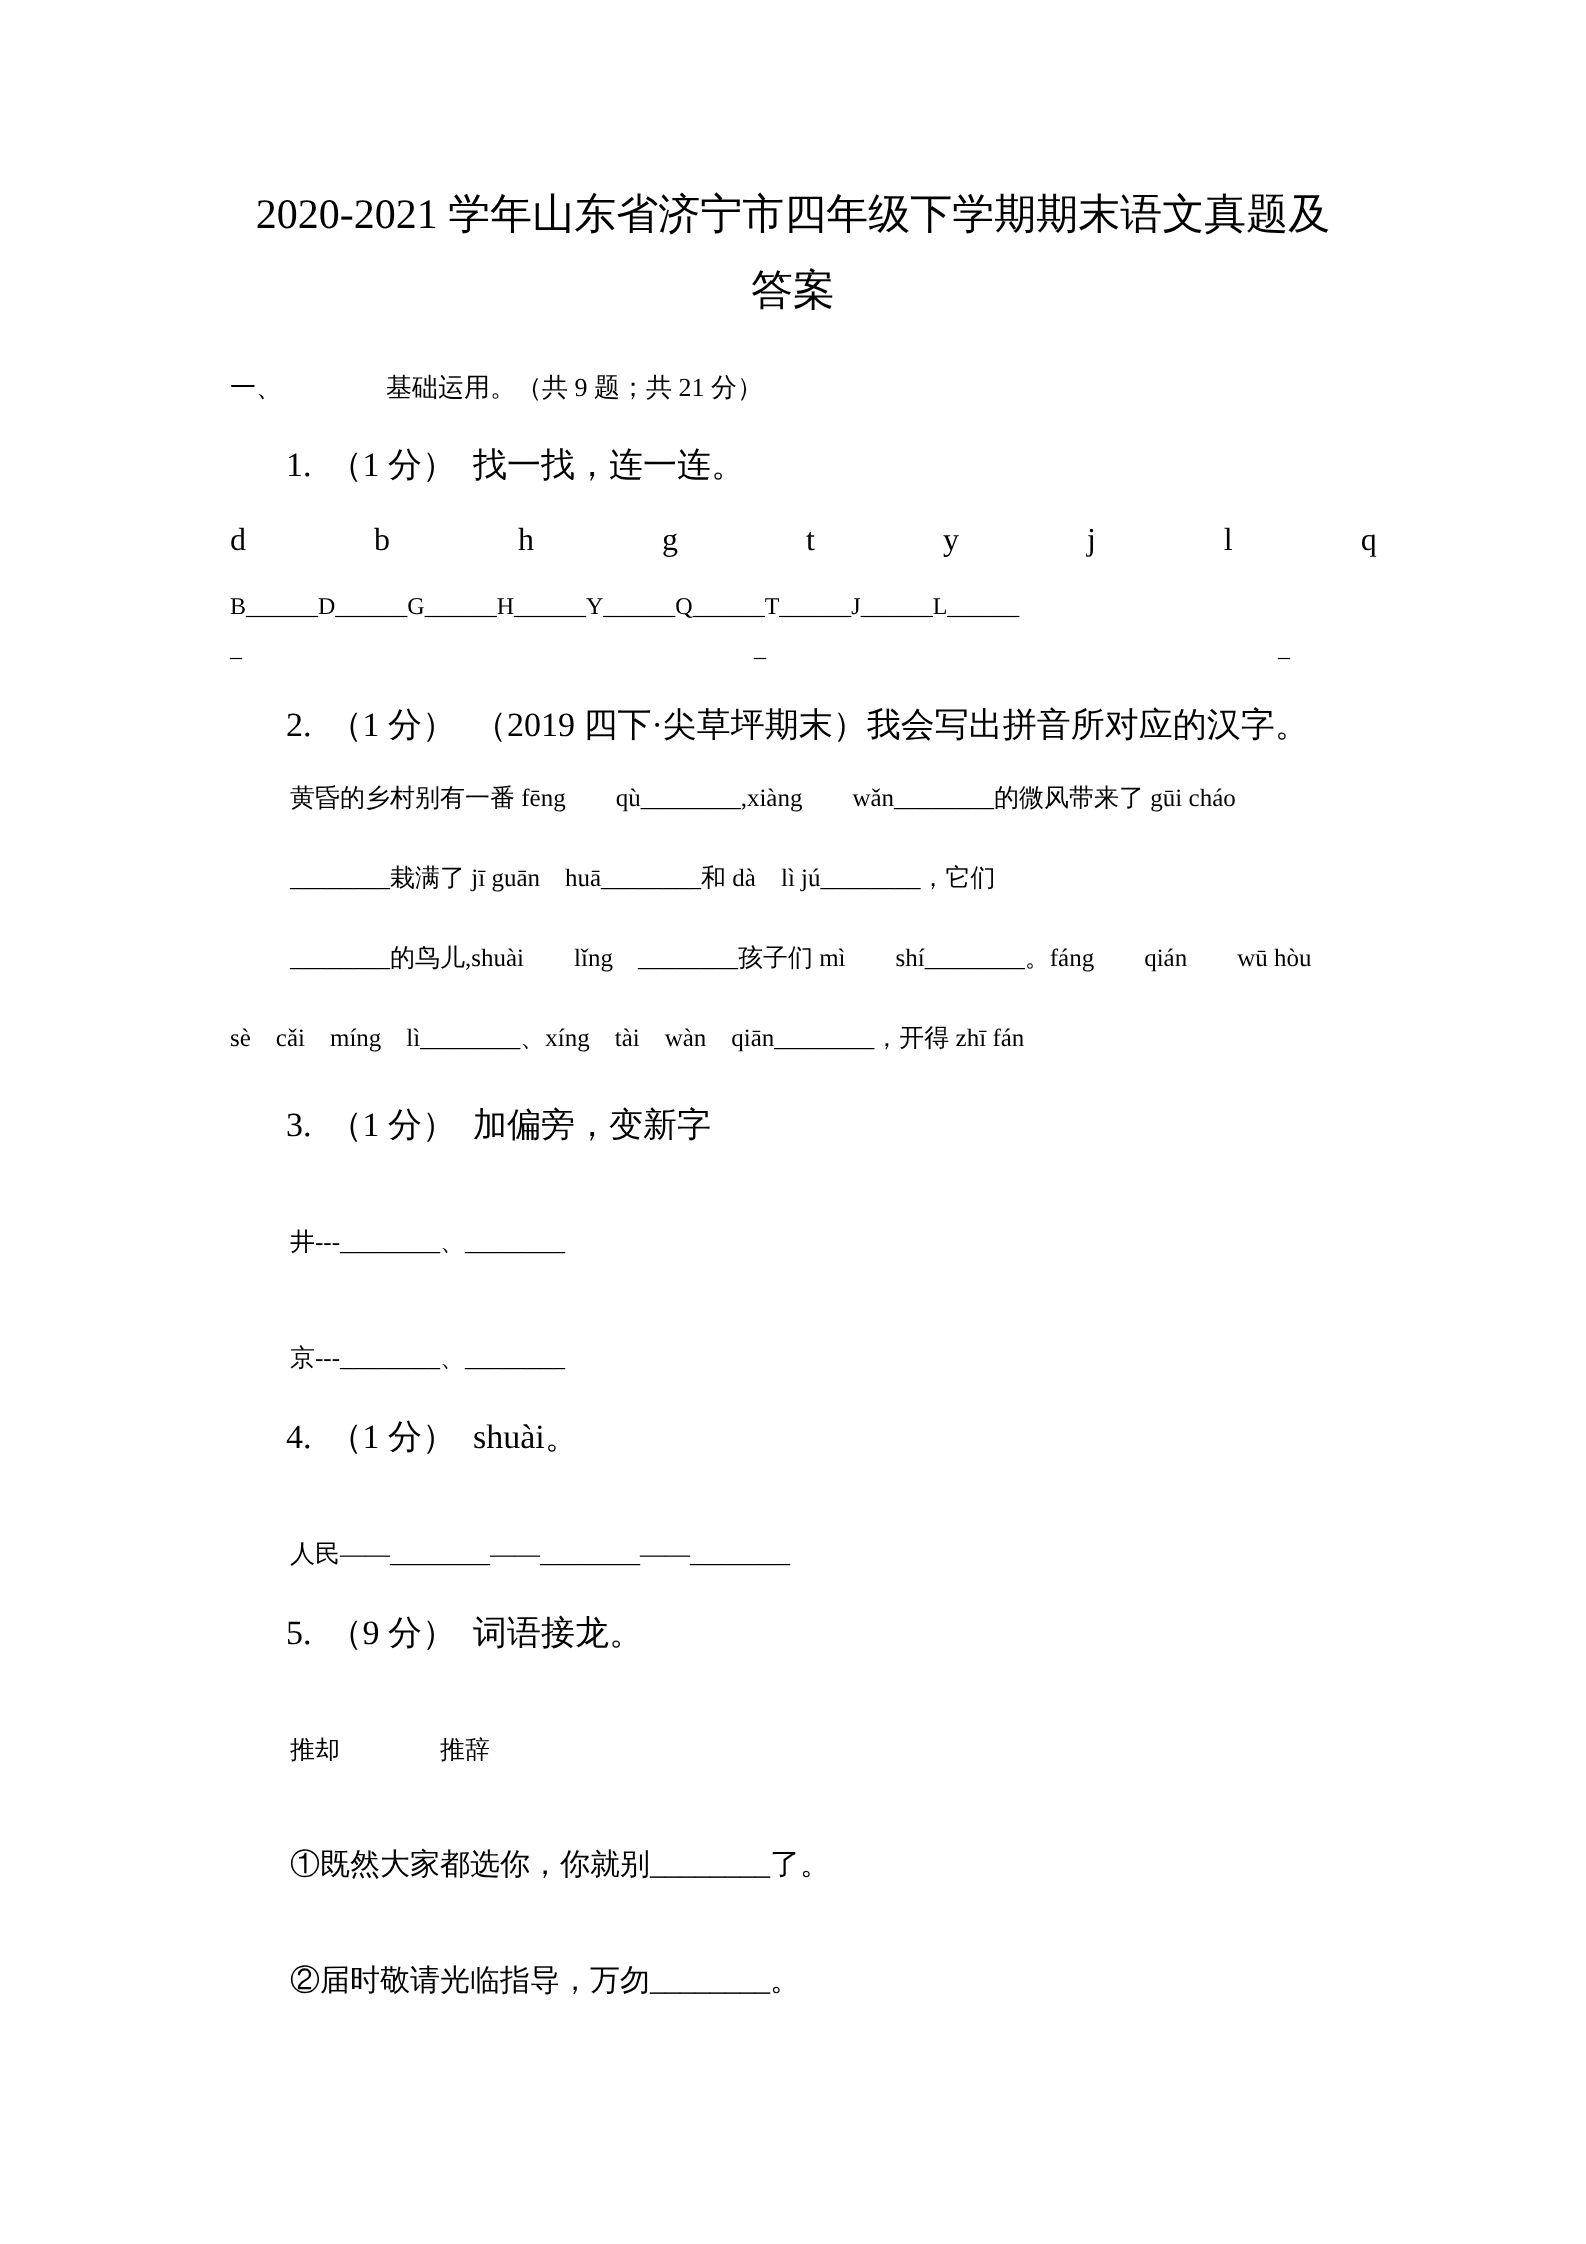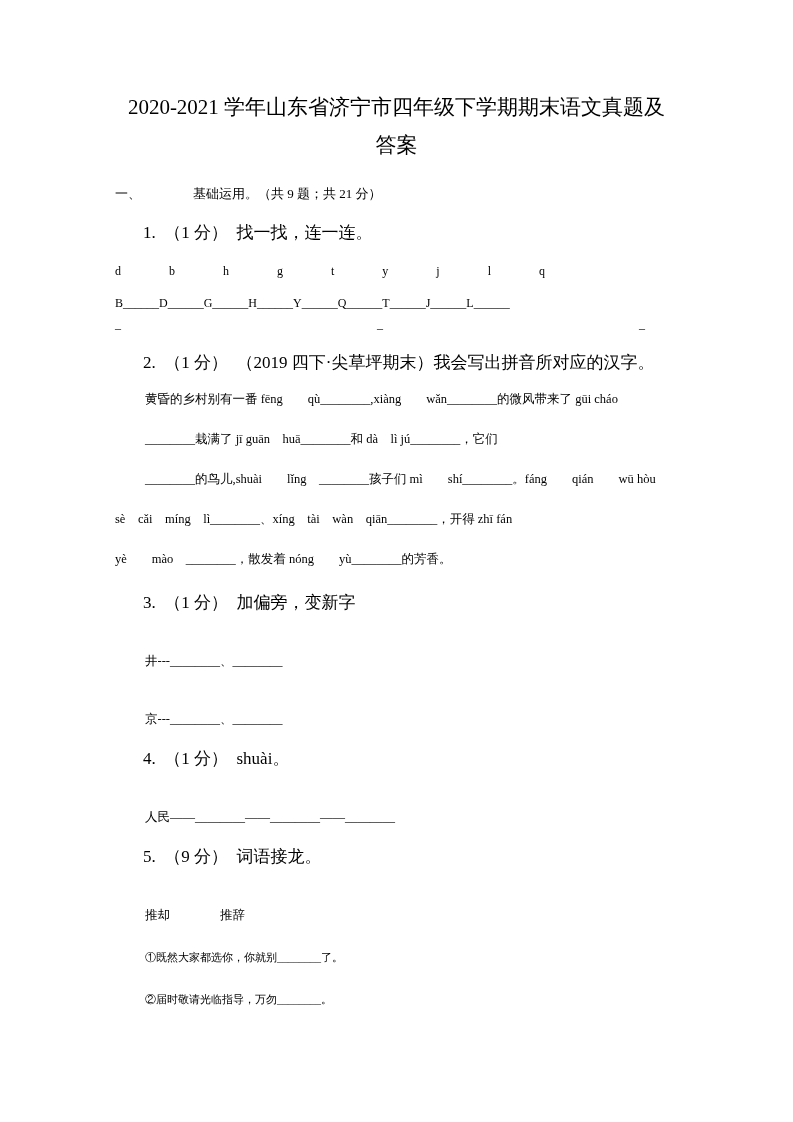--- a/index.html
+++ b/index.html
@@ -42,21 +42,21 @@
   .q-line {
     font-size: 17px;
     line-height: 22px;
     margin: 0 0 0 28px;
     white-space: pre-wrap;
   }
   .q-num {
     font-family: "Liberation Serif", serif;
   }
   .pinyin-row {
-    font-size: 12px;
+    font-size: 16px;
     line-height: 22px;
     margin: 16px 0 0 0;
     white-space: pre;
     letter-spacing: 0px;
   }
   .cap-row {
     font-size: 12px;
     line-height: 22px;
     margin: 10px 0 0 0;
     white-space: pre;
@@ -75,23 +75,23 @@
     text-align: justify;
     white-space: pre-wrap;
   }
   .sub-line {
     font-size: 12.5px;
     line-height: 22px;
     margin: 36px 0 0 30px;
     white-space: pre-wrap;
   }
   .opt-line {
-    font-size: 11px;
+    font-size: 15px;
     line-height: 22px;
-    margin: 20px 0 0 30px;
+    margin: 36px 0 0 30px;
     white-space: pre-wrap;
   }
 </style>
 </head>
 <body>
 
 <div class="page">
 
   <h1 class="doc-title">2020-2021 学年山东省济宁市四年级下学期期末语文真题及答案</h1>
 
@@ -103,21 +103,20 @@
     <div class="cap-row">B______D______G______H______Y______Q______T______J______L______</div>
     <div class="cap-row2">_      _      _      _      _      _      _      _      _</div>
   </div>
 
   <div class="q-block">
     <div class="q-line"><span class="q-num">2.</span>&nbsp;&nbsp;<span>（1 分）</span>&nbsp;&nbsp;<span>（2019 四下·尖草坪期末）</span><span>我会写出拼音所对应的汉字。</span></div>
     <div class="para">黄昏的乡村别有一番 fēng　　qù________,xiàng　　wǎn________的微风带来了 gūi cháo</div>
     <div class="para">________栽满了 jī guān　huā________和 dà　lì jú________，它们</div>
     <div class="para">________的鸟儿,shuài　　lǐng　________孩子们 mì　　shí________。fáng　　qián　　wū hòu</div>
     <div class="para" style="margin-left:0">sè　cǎi　míng　lì________、xíng　tài　wàn　qiān________，开得 zhī fán</div>
-    <div class="para" style="margin-left:0">yè　　mào　________，散发着 nóng　　yù________的芳香。</div>
   </div>
 
   <div class="q-block">
     <div class="q-line"><span class="q-num">3.</span>&nbsp;&nbsp;<span>（1 分）</span>&nbsp;&nbsp;<span>加偏旁，变新字</span></div>
     <div class="sub-line">井---________、________</div>
     <div class="sub-line">京---________、________</div>
   </div>
 
   <div class="q-block">
     <div class="q-line"><span class="q-num">4.</span>&nbsp;&nbsp;<span>（1 分）</span>&nbsp;&nbsp;<span>shuài。</span></div>

